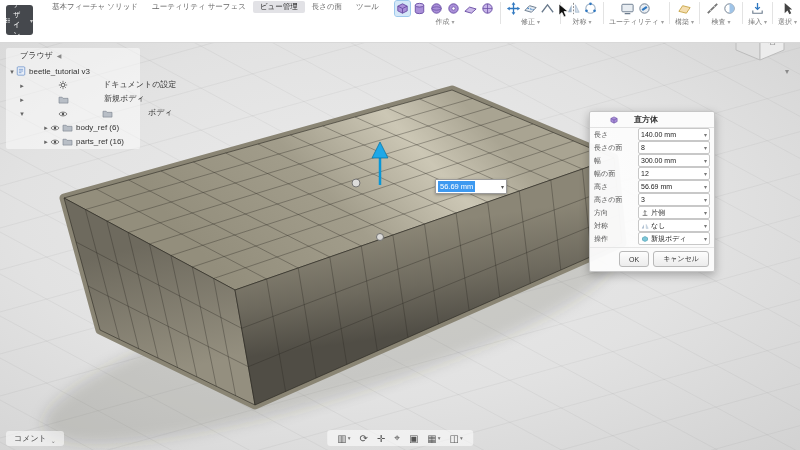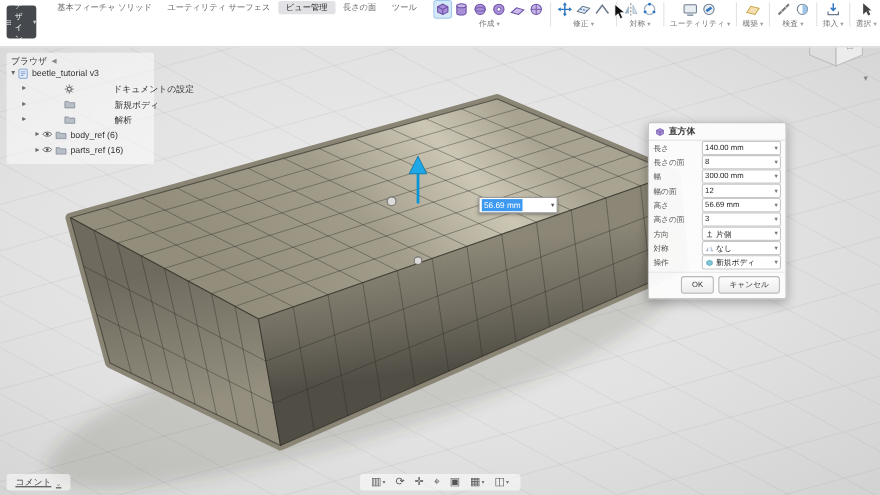--- a/index.html
+++ b/index.html
@@ -23,32 +23,32 @@
   .gicons{display:flex;align-items:center;gap:2px;height:17px;}
   .glabel{font-size:7px;color:#777;white-space:nowrap;cursor:pointer;}
   .glabel::after{content:"▾";margin-left:2px;font-size:6px;color:#a0a0a0;}
   .vsep{width:1px;background:#e3e3e3;margin:2px 2px 4px 2px;}
   .ric{width:15px;height:15px;display:block;border-radius:2px;}
   .ric.active-tool{background:#d5e8f8;outline:1px solid #9ec9ec;}
 
   
   .browser{position:absolute;left:6px;top:48px;width:134px;background:rgba(255,255,255,0.5);
     border-radius:2px;z-index:20;padding-bottom:3px;}
-  .bheader{display:flex;align-items:center;height:14px;padding:0 4px;font-size:8px;color:#333;text-align:center;}
+  .bheader{display:flex;align-items:center;height:14px;padding:0 14px;font-size:8px;color:#333;text-align:center;}
   .bheader .coll{margin-left:4px;font-size:6px;color:#888;cursor:pointer;}
-  .brow{display:flex;align-items:flex-start;height:14px;font-size:8px;color:#333;white-space:nowrap;cursor:pointer;}
+  .brow{display:flex;align-items:flex-end;height:14px;font-size:8px;color:#333;white-space:nowrap;cursor:pointer;}
   .brow .tri{width:8px;font-size:7px;color:#666;text-align:center;flex:0 0 auto;}
   .brow .bico{display:flex;align-items:center;margin-right:3px;flex:0 0 auto;}
   .brow .eye{display:flex;align-items:center;margin-right:2px;flex:0 0 auto;}
-  .d1{padding-left:12px;gap:32px;} .d2{padding-left:24px;} .d0{padding-left:2px;}
+  .d1{padding-left:12px;gap:32px;} .d2{padding-left:36px;} .d0{padding-left:2px;}
 
   
   .dialog{position:absolute;left:589px;top:111px;width:124px;background:rgba(252,252,252,0.97);
     border:1px solid #c6c6c6;border-radius:2px;box-shadow:0 3px 10px rgba(0,0,0,0.28);z-index:25;}
-  .dlg-title{display:flex;align-items:center;gap:3px;height:15px;padding:0 5px;font-size:8px;font-weight:bold;
+  .dlg-title{display:flex;align-items:center;gap:15px;height:15px;padding:0 19px;font-size:8px;font-weight:bold;
     color:#333;border-bottom:1px solid #e2e2e2;}
   .drow{display:flex;align-items:center;height:13px;padding:0 4px;}
   .dlabel{flex:0 0 44px;font-size:7px;color:#555;white-space:nowrap;overflow:hidden;}
   .dval{flex:1;display:flex;align-items:center;height:11px;background:#fff;border:1px solid #c8c8c8;
     border-radius:2px;font-size:7px;color:#222;padding:0 2px;gap:2px;cursor:pointer;white-space:nowrap;overflow:hidden;}
   .dval .vtext{flex:1;overflow:hidden;text-overflow:ellipsis;}
   .dval .dd{font-size:6px;color:#777;flex:0 0 auto;}
   .dlg-footer{display:flex;justify-content:flex-end;gap:4px;padding:3px 5px 4px 5px;border-top:1px solid #e6e6e6;margin-top:2px;}
   .dbtn{font-size:7px;color:#333;background:linear-gradient(#fdfdfd,#ececec);border:1px solid #b9b9b9;
     border-radius:3px;padding:2px 9px;cursor:pointer;font-family:inherit;}
@@ -62,21 +62,21 @@
 
   
   .viewcube{position:absolute;right:8px;top:6px;z-index:20;}
 
   
   .navbar{position:absolute;left:50%;transform:translateX(-50%);bottom:4px;display:flex;align-items:center;
     gap:9px;background:rgba(255,255,255,0.55);border-radius:3px;padding:2px 10px;z-index:20;}
   .nav-item{display:flex;align-items:center;gap:1px;color:#555;font-size:10px;cursor:pointer;}
   .nav-item .dd{font-size:5.5px;color:#777;}
   .comment-bar{position:absolute;left:6px;bottom:4px;display:flex;align-items:flex-end;gap:4px;
-    background:rgba(255,255,255,0.55);border-radius:3px;padding:2px 8px;font-size:8px;color:#444;z-index:20;cursor:pointer;text-decoration:underline;}
+    background:rgba(255,255,255,0.55);border-radius:3px;padding:2px 8px;font-size:8px;color:#444;z-index:20;cursor:pointer;}
   .comment-bar .dd{font-size:6px;color:#777;}
 
   .cursor{position:absolute;left:558px;top:3px;z-index:40;pointer-events:none;}
 </style>
 </head>
 <body>
 
 <div class="stage">
 
   <svg id="scene" width="800" height="450" viewBox="0 0 800 450">
@@ -366,27 +366,33 @@
     <div class="brow d1">
       <span class="tri">▸</span>
       <span class="bico">
         <svg width="11" height="9" viewBox="0 0 12 10">
             <path d="M1 2.5h3.5l1 1.2H11V9H1Z" fill="#b8bec6" stroke="#7a838e" stroke-width="0.7"></path>
           </svg>
       </span>
       <span>新規ボディ</span>
     </div>
     <div class="brow d1">
-      <span class="tri">▸</span>
+      <span class="tri">▾</span>
+      <span class="eye">
+        <svg width="10" height="8" viewBox="0 0 10 8">
+            <path d="M1 4C2.5 1.5 7.5 1.5 9 4C7.5 6.5 2.5 6.5 1 4Z" fill="#fff" stroke="#555" stroke-width="0.8"></path>
+            <circle cx="5" cy="4" r="1.3" fill="#555"></circle>
+          </svg>
+      </span>
       <span class="bico">
         <svg width="11" height="9" viewBox="0 0 12 10">
             <path d="M1 2.5h3.5l1 1.2H11V9H1Z" fill="#b8bec6" stroke="#7a838e" stroke-width="0.7"></path>
           </svg>
       </span>
-      <span>解析</span>
+      <span>ボディ</span>
     </div>
     <div class="brow d2">
       <span class="tri">▸</span>
       <span class="eye">
         <svg width="10" height="8" viewBox="0 0 10 8">
             <path d="M1 4C2.5 1.5 7.5 1.5 9 4C7.5 6.5 2.5 6.5 1 4Z" fill="#fff" stroke="#555" stroke-width="0.8"></path>
             <circle cx="5" cy="4" r="1.3" fill="#555"></circle>
           </svg>
       </span>
       <span class="bico">

